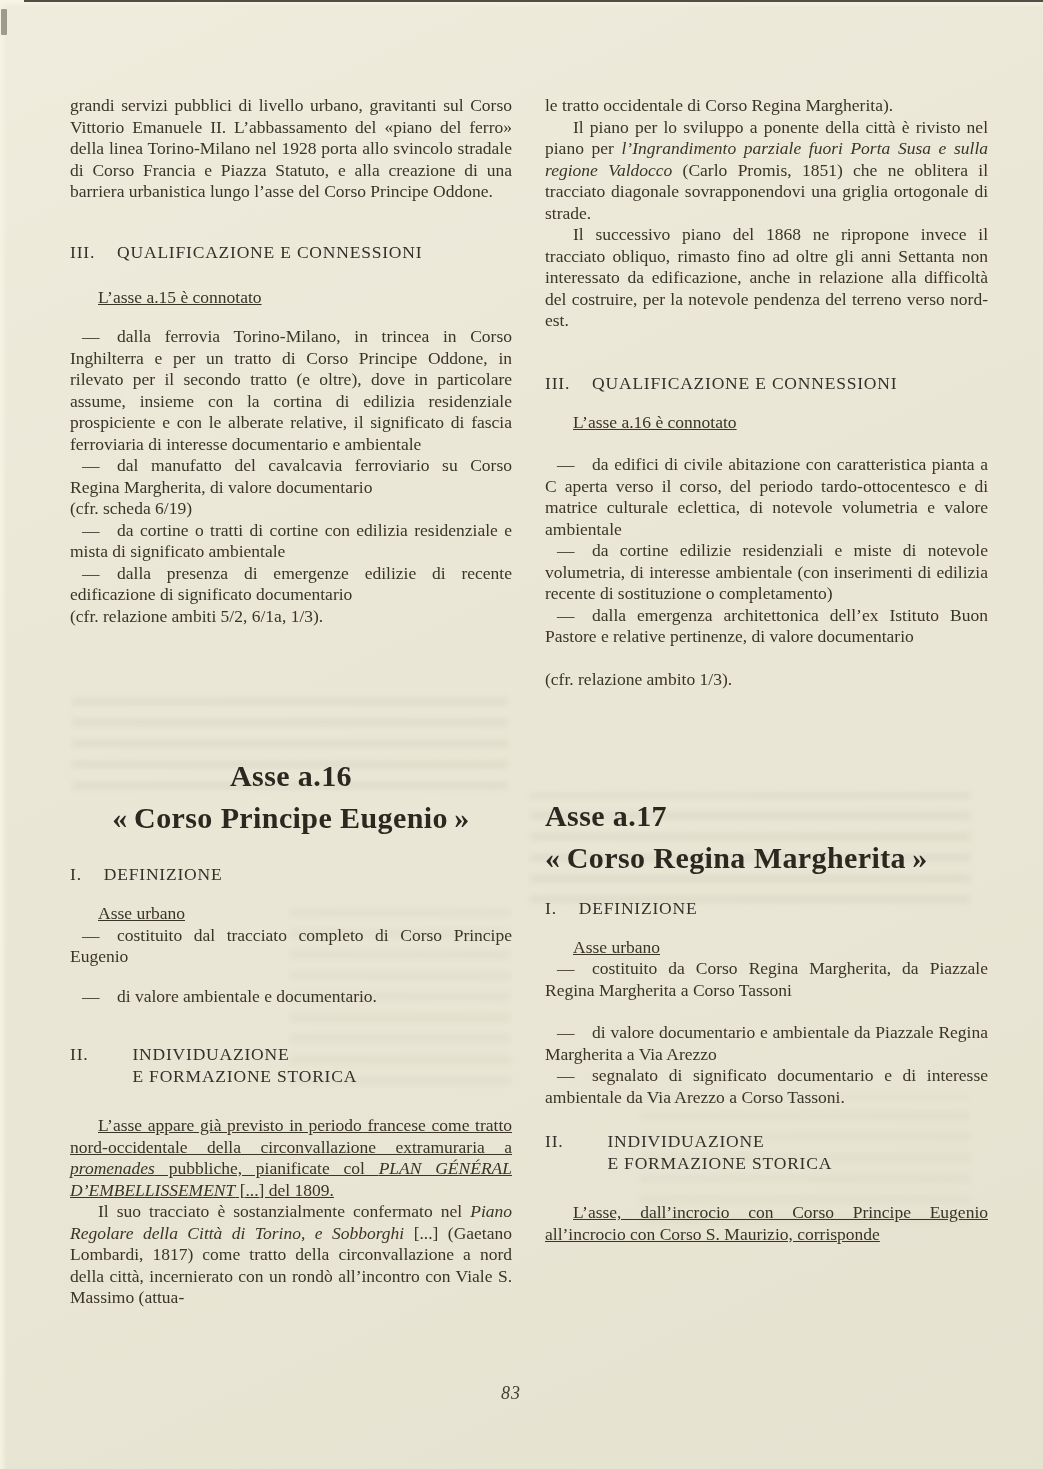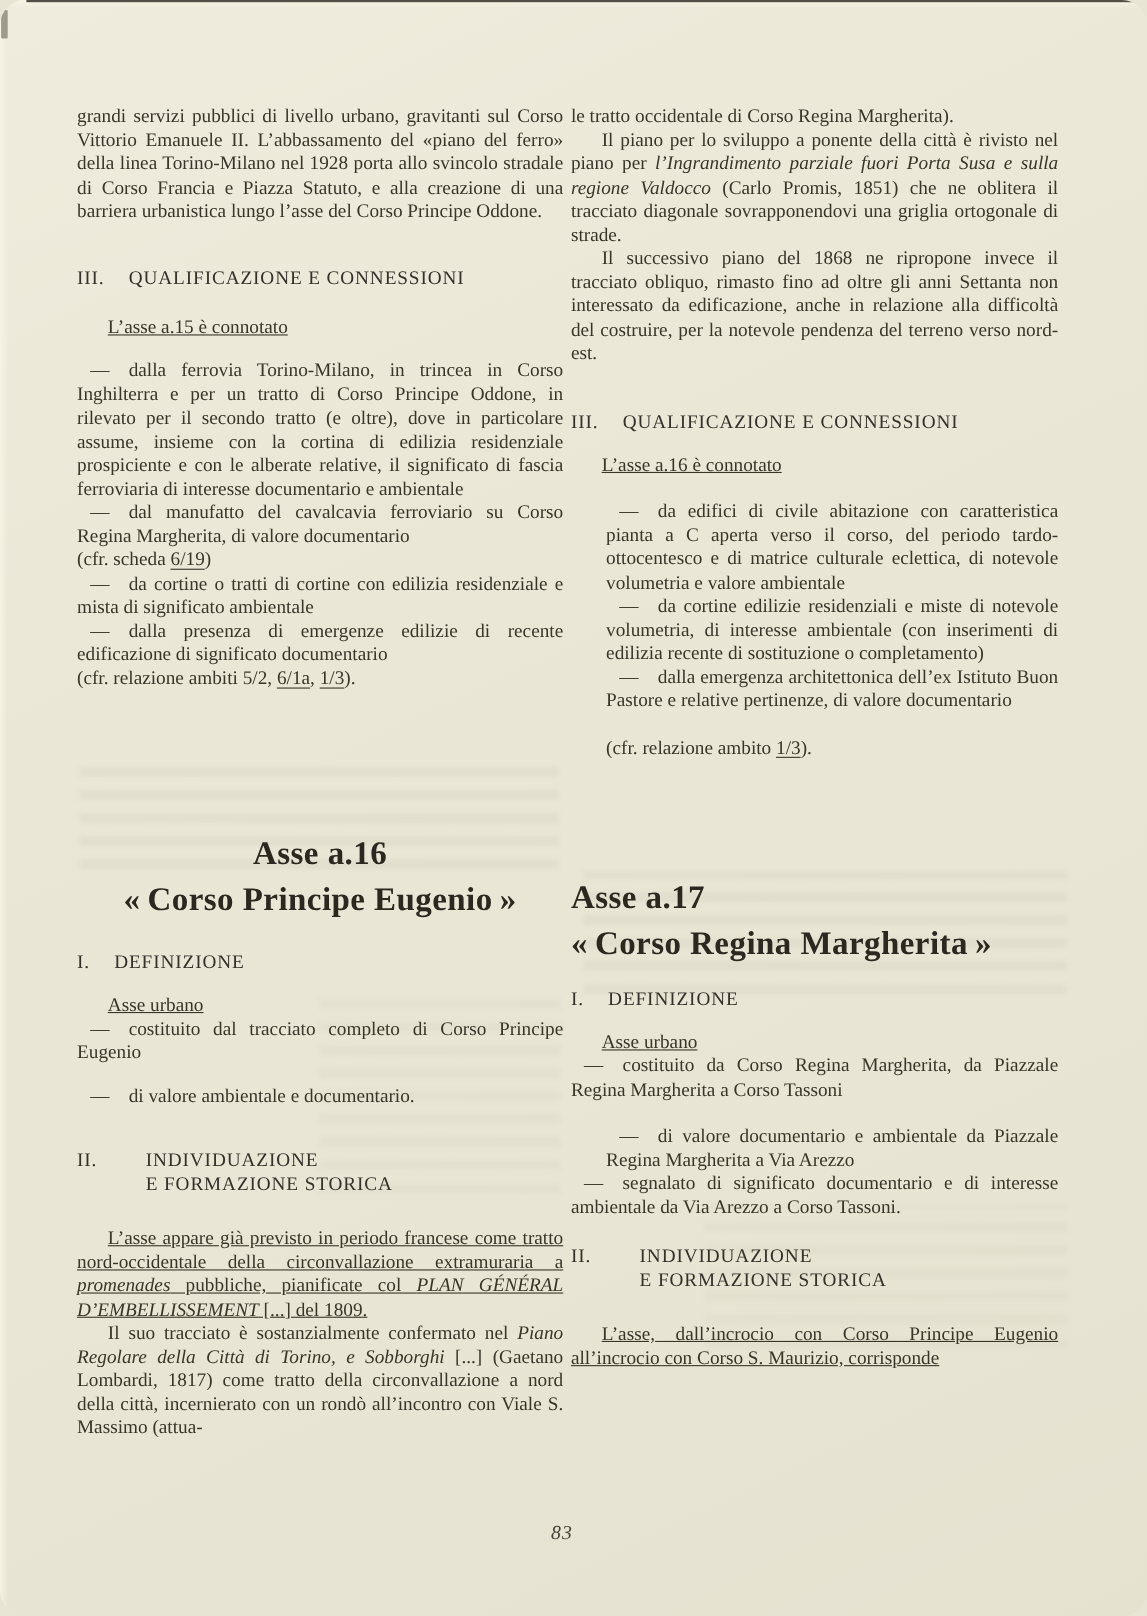--- a/index.html
+++ b/index.html
@@ -5,49 +5,48 @@
   html,body{margin:0;padding:0;}
   body{
     width:1043px;height:1469px;
     font-family:"Liberation Serif","DejaVu Serif",serif;
     background:#e9e5d4;
   }
   .page{
     position:relative;width:1043px;height:1469px;overflow:hidden;
     background:linear-gradient(155deg,#efecdd 0%,#ebe7d7 35%,#e9e5d4 70%,#e6e2d0 100%);
     color:#393529;
-    border-radius:23px;
   }
   
   .edge-top{position:absolute;top:0;left:0;right:0;height:7px;
     background:linear-gradient(180deg,#f8f5e7,rgba(248,245,231,0));z-index:3;}
   .edge-top::after{content:"";position:absolute;top:0;left:24px;right:0;height:2px;background:#514e45;}
   .edge-left{position:absolute;top:0;left:0;bottom:0;width:7px;
     background:linear-gradient(90deg,#f6f3e4,rgba(246,243,228,0));z-index:3;}
   .corner-mark{position:absolute;left:1px;top:9px;width:6px;height:26px;background:#76ότ;
     background:#7b7769;opacity:.7;z-index:4;border-radius:1px;}
   
   .ghost{position:absolute;z-index:0;filter:blur(2.5px);opacity:.55;pointer-events:none;
     background:repeating-linear-gradient(0deg,rgba(118,126,104,.13) 0 9px,rgba(118,126,104,0) 9px 21px);}
   
   .col{position:absolute;top:95px;z-index:1;}
   .col-left{left:70px;width:442px;}
-  .col-right{left:519px;width:443px;}
+  .col-right{left:545px;width:443px;}
   p{margin:0;font-size:17.5px;line-height:21.5px;}
   .just{text-align:justify;}
   .indent{text-indent:28px;}
   .lead{text-indent:28px;text-decoration:underline;}
   .item{text-indent:12px;text-align:justify;}
   .sec-h{display:flex;gap:22px;font-size:17.5px;line-height:22px;letter-spacing:.8px;color:#34302a;}
   .sec-h .num{flex:0 0 auto;}
   .sec-title-line{display:block;margin-left:22px;}
   .asse-h{margin:0;font-size:30px;line-height:42px;font-weight:bold;letter-spacing:.4px;color:#2b2820;}
   .asse-h .line{display:block;}
-  .ref{text-decoration:underline;text-underline-offset:3px;text-decoration-thickness:1px;}
-  .mt18{margin-top:18px;}.mt20{margin-top:28px;text-decoration:underline;}.mt21{margin-top:21px;margin-left:32px;}.mt22{margin-top:22px;}
+  .ref{text-underline-offset:3px;text-decoration-thickness:1px;}
+  .mt18{margin-top:18px;}.mt20{margin-top:28px;text-decoration:underline;}.mt21{margin-top:21px;}.mt22{margin-top:22px;}
   .mt24{margin-top:24px;}.mt36{margin-top:36px;}.mt38{margin-top:38px;}.mt40{margin-top:40px;}
   .mt128{margin-top:128px;text-align:center;}.mt132{margin-top:104px;}
   .pageno{position:absolute;left:501px;top:1383px;z-index:2;
     font-size:18px;font-style:italic;color:#454135;letter-spacing:1px;}
 </style>
 </head>
 <body>
 
 <div class="page">
 

